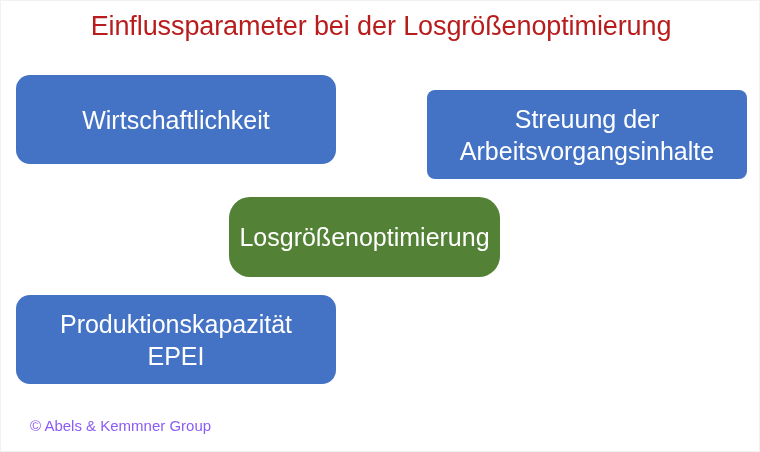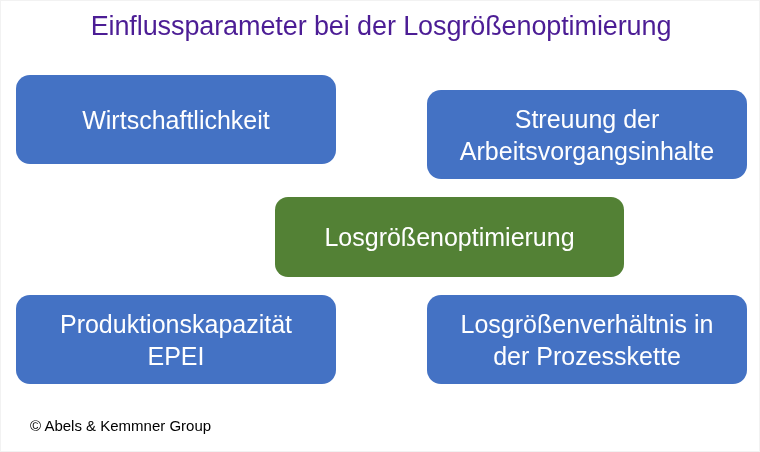--- a/index.html
+++ b/index.html
@@ -25,21 +25,21 @@
   
   #slide-title {
     position: absolute;
     left: 0;
     top: 8px;
     width: 760px;
     text-align: center;
     font-size: 27px;
     line-height: 34px;
     font-weight: 400;
-    color: #4c1d95;
+    color: #b91c1c;
     letter-spacing: -0.1px;
     white-space: nowrap;
   }
 
   
   .node {
     position: absolute;
     display: flex;
     align-items: center;
     justify-content: center;
@@ -59,45 +59,44 @@
   .node.blue  { background: #4472C4; }
   .node.green { background: #538135; }
 
   
   #node-wirtschaftlichkeit {
     left: 15px;  top: 74px;  width: 320px; height: 89px;
     font-size: 25px; line-height: 32px;
   }
   #node-streuung {
     left: 426px; top: 89px;  width: 320px; height: 89px;
-    font-size: 25px; line-height: 32px;
+    font-size: 25px; line-height: 32px; border-radius: 8px;
   }
   #node-losgroessenoptimierung {
-    left: 228px; top: 196px; width: 349px; height: 80px;
+    left: 228px; top: 196px; width: 271px; height: 80px;
     font-size: 25px; line-height: 32px;
-    border-radius: 13px;
-    margin-left: 46px;
+    border-radius: 21px;
   }
   #node-produktionskapazitaet {
     left: 15px;  top: 294px; width: 320px; height: 89px;
     font-size: 25px; line-height: 32px; justify-content: center;
   }
   #node-losgroessenverhaeltnis {
     left: 426px; top: 294px; width: 320px; height: 89px;
     font-size: 25px; line-height: 32px;
   }
 
   
   #footer-credit {
     position: absolute;
     left: 29px;
     top: 415px;
     font-size: 15px;
     line-height: 20px;
-    color: #000000;
+    color: #8b5cf6;
     white-space: nowrap;
   }
 </style>
 </head>
 <body>
 
 <div id="slide">
 
   <div id="slide-title">Einflussparameter bei der Losgrößenoptimierung</div>
 
@@ -112,20 +111,16 @@
 
   <div class="node green" id="node-losgroessenoptimierung">
     <span class="node-label">Losgrößenoptimierung</span>
   </div>
 
   <div class="node blue" id="node-produktionskapazitaet">
     <span class="node-label">Produktionskapazität
 EPEI</span>
   </div>
 
-  <div class="node blue" id="node-losgroessenverhaeltnis">
-    <span class="node-label">Losgrößenverhältnis in
-der Prozesskette</span>
-  </div>
 
   <div id="footer-credit">© Abels &amp; Kemmner Group</div>
 
 </div>
 
 </body></html>

